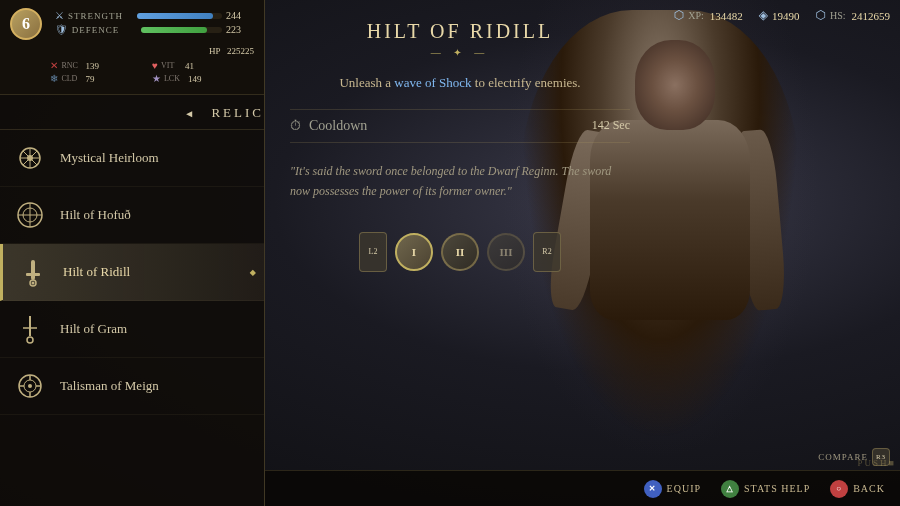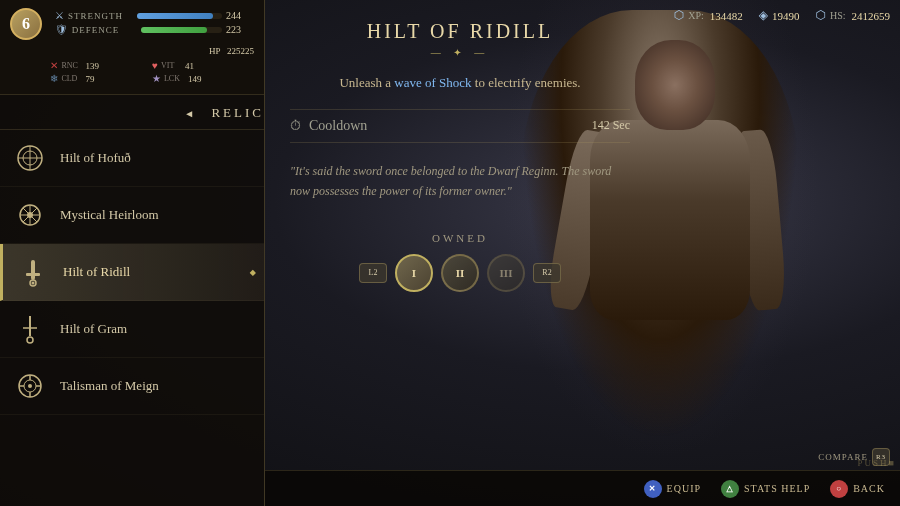--- a/index.html
+++ b/index.html
@@ -324,21 +324,21 @@
       margin-bottom: 10px;
     }
     .slot-buttons {
       display: flex;
       align-items: center;
       justify-content: center;
       gap: 8px;
     }
     .slot-btn-trigger {
       width: 28px;
-      height: 20px;
+      height: 40px;
       background: rgba(60,55,45,0.8);
       border: 1px solid rgba(180,160,100,0.4);
       border-radius: 4px;
       display: flex;
       align-items: center;
       justify-content: center;
       font-size: 8px;
       color: #d4c9a8;
       letter-spacing: 0;
     }
@@ -569,37 +569,37 @@
   </div>
 
   <div class="relic-header">
     <span>RELIC</span>
   </div>
 
   <ul class="relic-list">
     <li class="relic-item">
       <div class="relic-icon">
         <svg width="30" height="30" viewBox="0 0 30 30">
+          <circle cx="15" cy="15" r="10" fill="none" stroke="#c0b080" stroke-width="1.5"></circle>
+          <path d="M15 5 L15 25 M5 15 L25 15 M8 8 L22 22 M22 8 L8 22" stroke="#c0b080" stroke-width="1"></path>
+          <circle cx="15" cy="15" r="3" fill="#c0b080"></circle>
+        </svg>
+      </div>
+      <span class="relic-name">Mystical Heirloom</span>
+    </li>
+    <li class="relic-item">
+      <div class="relic-icon">
+        <svg width="30" height="30" viewBox="0 0 30 30">
           <circle cx="15" cy="15" r="12" fill="none" stroke="#c0b080" stroke-width="1.5"></circle>
           <circle cx="15" cy="15" r="7" fill="none" stroke="#c0b080" stroke-width="1"></circle>
           <line x1="15" y1="3" x2="15" y2="27" stroke="#c0b080" stroke-width="1"></line>
           <line x1="3" y1="15" x2="27" y2="15" stroke="#c0b080" stroke-width="1"></line>
         </svg>
       </div>
       <span class="relic-name">Hilt of Hofuð</span>
-    </li>
-    <li class="relic-item">
-      <div class="relic-icon">
-        <svg width="30" height="30" viewBox="0 0 30 30">
-          <circle cx="15" cy="15" r="10" fill="none" stroke="#c0b080" stroke-width="1.5"></circle>
-          <path d="M15 5 L15 25 M5 15 L25 15 M8 8 L22 22 M22 8 L8 22" stroke="#c0b080" stroke-width="1"></path>
-          <circle cx="15" cy="15" r="3" fill="#c0b080"></circle>
-        </svg>
-      </div>
-      <span class="relic-name">Mystical Heirloom</span>
     </li>
     <li class="relic-item selected">
       <div class="relic-icon">
         <svg width="30" height="30" viewBox="0 0 30 30">
           <rect x="13" y="3" width="4" height="20" rx="2" fill="#c0b080"></rect>
           <rect x="8" y="16" width="14" height="3" rx="1" fill="#c0b080"></rect>
           <circle cx="15" cy="26" r="3" fill="none" stroke="#c0b080" stroke-width="1.5"></circle>
           <circle cx="15" cy="26" r="1.5" fill="#c0b080"></circle>
         </svg>
       </div>
@@ -642,21 +642,20 @@
 
   <div class="cooldown-row">
     <span class="cooldown-icon">⏱</span>
     <span class="cooldown-label">Cooldown</span>
     <span class="cooldown-value">142 Sec</span>
   </div>
 
   <p class="lore-text">"It's said the sword once belonged to the Dwarf Reginn. The sword now possesses the power of its former owner."</p>
 
   <div class="owned-section">
-    <div class="owned-label">OWNED</div>
     <div class="slot-buttons">
       <div class="slot-btn-trigger">
         <span>L2</span>
       </div>
       <div class="slot-btn active">
         <span>I</span>
       </div>
       <div class="slot-btn">
         <span>II</span>
       </div>

